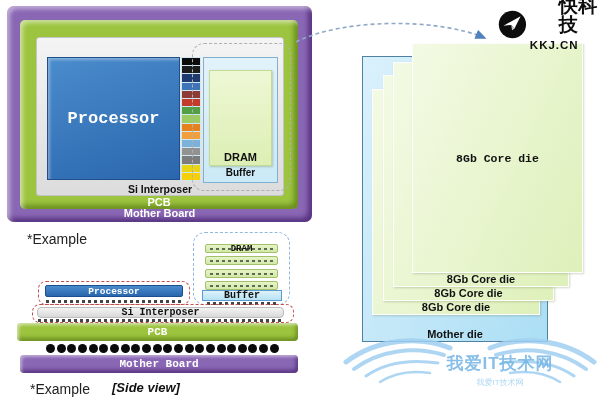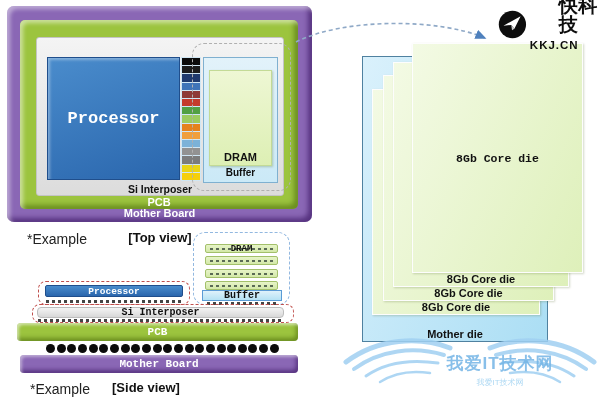--- a/index.html
+++ b/index.html
@@ -122,21 +122,20 @@
       <div style="background: rgb(234, 213, 21);"></div>
       <div style="background: rgb(246, 207, 10);"></div>
     </div>
   <div class="abs dram-outer"></div>
   <div class="abs dram-inner">
     <div class="t">DRAM</div>
   </div>
   <div class="abs buf-strip">Buffer</div>
   <div class="abs tv-dashed"></div>
   <div class="abs note" style="left:27px;top:231px;">*Example</div>
-  <div class="abs caption" style="left:110px;top:230px;width:100px;text-align:center;">[Top view]</div>
 
   <svg class="abs" style="left:288px;top:14px;width:212px;height:42px;">
     <defs>
       <marker id="ah" markerWidth="9" markerHeight="8" refX="6" refY="3" orient="auto">
         <path d="M0,0 L7,3 L0,6 Z" fill="#4f81bd"></path>
       </marker>
     </defs>
     <path d="M8,28 C55,4 150,4 197,24" fill="none" stroke="#8fa9c7" stroke-width="1.6" stroke-dasharray="4 3" marker-end="url(#ah)"></path>
   </svg>
 
@@ -180,21 +179,21 @@
       <div></div>
       <div></div>
       <div></div>
       <div></div>
       <div></div>
       <div></div>
     </div>
   <div class="abs sv-mb ctr">Mother Board</div>
 
   <div class="abs note" style="left:30px;top:381px;">*Example</div>
-  <div class="abs caption" style="left:96px;top:380px;width:100px;text-align:center;">[Side view]</div>
+  <div class="abs caption" style="left:96px;top:380px;width:100px;text-align:center;font-style:italic;">[Side view]</div>
 
   <div class="card card-buffer">
     <div class="bot">Mother die</div>
   </div>
   <div class="card card-green card4">
     <div class="bot">8Gb Core die</div>
   </div>
   <div class="card card-green card3">
     <div class="bot">8Gb Core die</div>
   </div>

